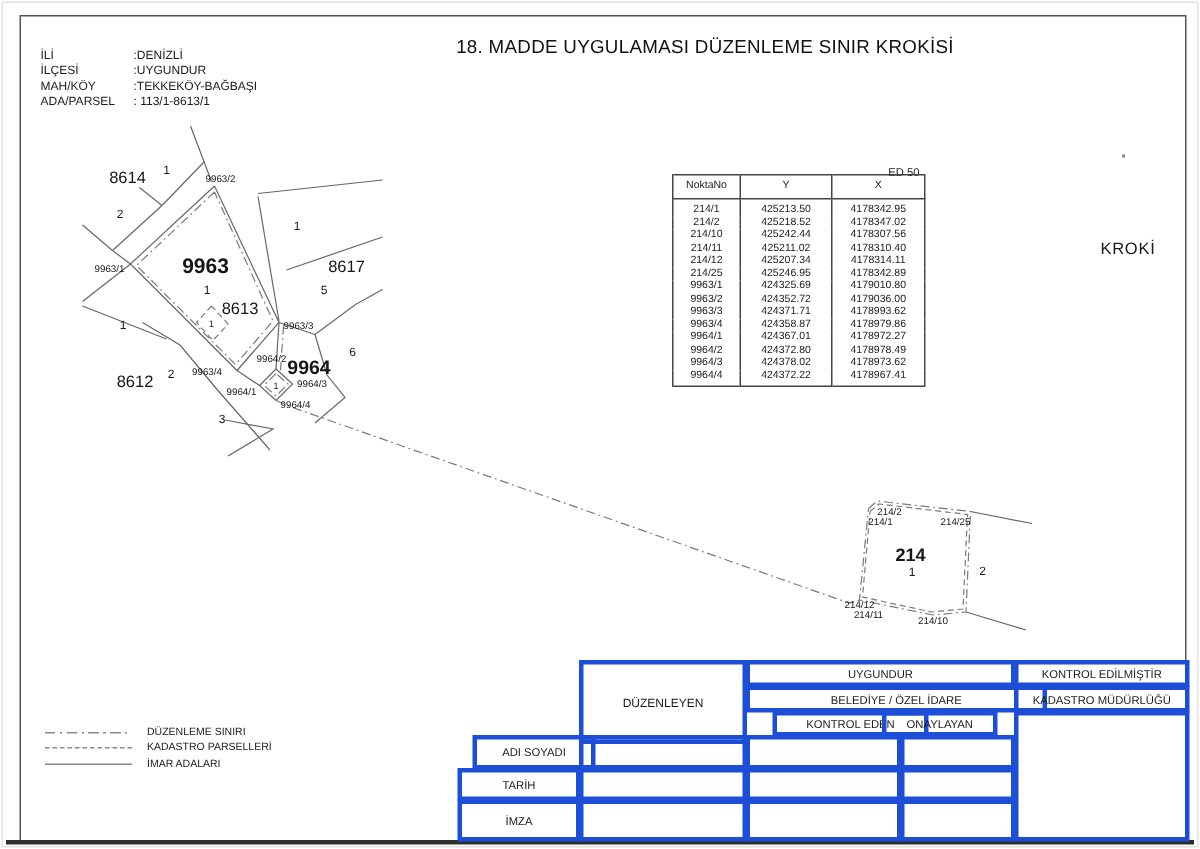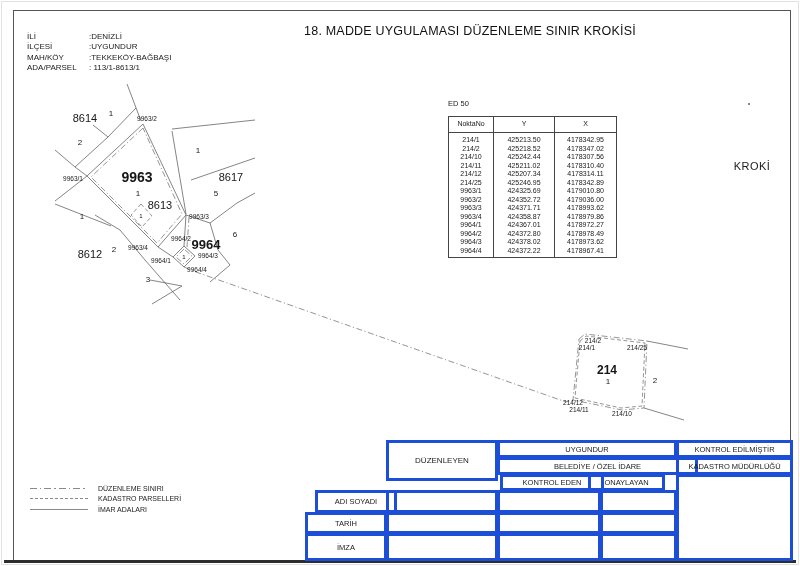--- a/index.html
+++ b/index.html
@@ -8,21 +8,21 @@
   .page-edge{position:absolute;inset:1px;border:1px solid #e2e2e2;}
   .frame{position:absolute;left:13px;top:10px;width:776px;height:549px;border:1px solid #555;}
   .bottom-bar{position:absolute;left:4px;top:560px;width:792px;height:3px;background:#2e2e2e;}
 
   
   .info{left:27px;top:32px;font-size:8px;line-height:10.3px;white-space:nowrap;}
   .info .lbl{display:inline-block;width:62px;}
   .title{left:270px;top:24px;width:400px;text-align:center;font-size:12.5px;color:#111;letter-spacing:.2px;}
 
   
-  .ed50-title{left:448px;top:99px;width:165px;text-align:left;font-size:7.5px;}
+  .ed50-title{left:448px;top:110px;width:165px;text-align:right;font-size:7.5px;}
   table.coord{position:absolute;left:448px;top:116px;border-collapse:collapse;table-layout:fixed;}
   table.coord th,table.coord td{border-left:1px solid #444;border-right:1px solid #444;
     font-size:7px;font-weight:normal;text-align:center;padding:0;line-height:8.5px;}
   table.coord{border:1px solid #444;}
   table.coord th{border-bottom:1px solid #444;height:15px;font-size:7px;}
   table.coord tbody tr:first-child td{padding-top:3px;}
   table.coord tbody tr:last-child td{padding-bottom:2px;}
 
   
   svg#sketch{position:absolute;left:0;top:0;}
@@ -224,24 +224,24 @@
     <div class="sample ls-dashed"></div>
     <span>KADASTRO PARSELLERİ</span>
   </div>
   <div class="row">
     <div class="sample ls-solid"></div>
     <span>İMAR ADALARI</span>
   </div>
 </div>
 
 <div>
-  <div class="cell" style="left:386px;top:440px;width:112px;height:41px;font-size:8px">DÜZENLEYEN</div>
+  <div class="cell" style="left:386px;top:440px;width:112px;height:56px;font-size:8px">DÜZENLEYEN</div>
   <div class="cell" style="left:497px;top:440px;width:180px;height:18px">UYGUNDUR</div>
   <div class="cell" style="left:497px;top:457px;width:201px;height:18px">BELEDİYE / ÖZEL İDARE</div>
-  <div class="cell" style="left:500px;top:474px;width:104px;height:17px">KONTROL EDEN</div>
+  <div class="cell" style="left:515px;top:474px;width:104px;height:17px">KONTROL EDEN</div>
   <div class="cell" style="left:588px;top:474px;width:77px;height:17px">ONAYLAYAN</div>
   <div class="cell" style="left:676px;top:440px;width:117px;height:18px">KONTROL EDİLMİŞTİR</div>
   <div class="cell" style="left:676px;top:457px;width:117px;height:18px">KADASTRO MÜDÜRLÜĞÜ</div>
   <div class="cell" style="left:676px;top:474px;width:117px;height:87px"></div>
 
   <div class="cell" style="left:315px;top:490px;width:82px;height:23px">ADI SOYADI</div>
   <div class="cell" style="left:305px;top:512px;width:82px;height:22px">TARİH</div>
   <div class="cell" style="left:305px;top:533px;width:82px;height:28px">İMZA</div>
 
   <div class="cell" style="left:386px;top:490px;width:112px;height:23px"></div>

